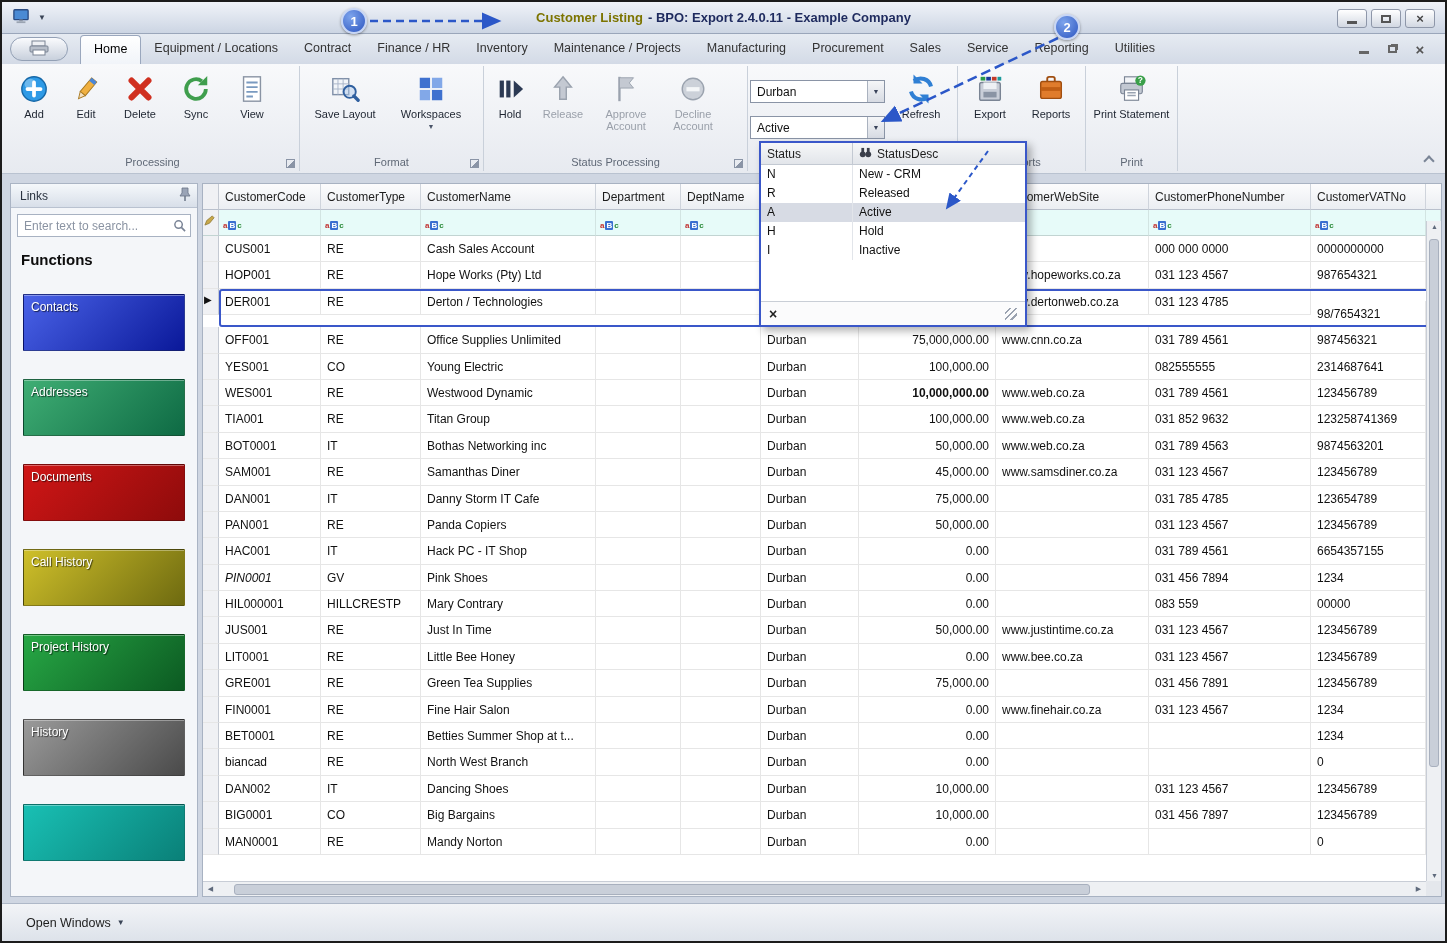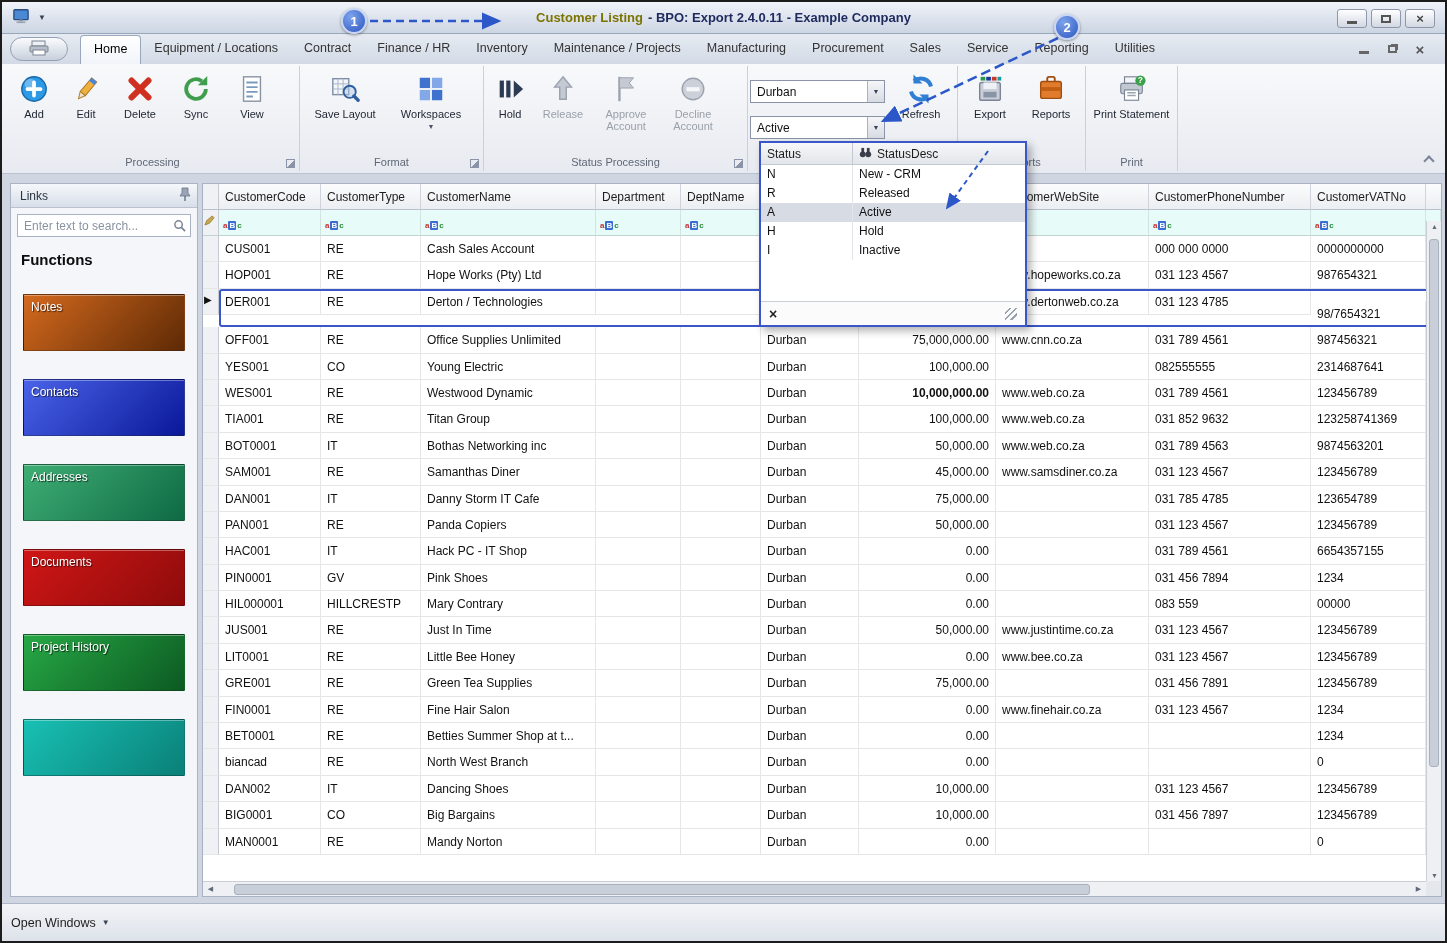--- a/index.html
+++ b/index.html
@@ -138,21 +138,21 @@
   .dd-c2 { flex:1; padding:2px 6px 0; }
   .dd-bottom { border-top:1px solid #c9ced6; height:24px; display:flex; align-items:center;
     padding:0 8px; background:#fbfbfc; }
   .dd-clear { font-weight:bold; font-size:14px; color:#222; line-height:1; }
   .dd-grip { margin-left:auto; width:12px; height:12px;
     background:repeating-linear-gradient(135deg, transparent 0 3px, #9aa2b0 3px 4.5px); }
 
   
   .statusbar { position:absolute; left:0; right:0; bottom:0; height:38px;
     background:linear-gradient(#f2f4f7,#dde2ea); border-top:1px solid #aeb8c8;
-    display:flex; align-items:center; padding:0 9px; font-size:12.5px; color:#1d1d1d; }
+    display:flex; align-items:center; padding:0 24px; font-size:12.5px; color:#1d1d1d; }
   .sb-left { display:flex; align-items:center; gap:6px; }
   .sb-left .caret { font-size:8px; color:#3a4456; }
   .sb-right { margin-left:auto; display:flex; align-items:center; padding-right:28px; }
   .sb-sep { width:1px; height:16px; background:#b9c2d0; margin:0 13px; }
 
   
   .callout { position:absolute; width:26px; height:26px; border-radius:50%;
     background:radial-gradient(circle at 35% 30%, #7da4ec, #2c55c0); color:#fff;
     font-weight:bold; font-size:13px; display:flex; align-items:center; justify-content:center;
     border:2px solid #c8d6f4; box-shadow:0 1px 3px rgba(0,0,0,.4); z-index:60; }
@@ -439,34 +439,37 @@
     </div>
     <div class="searchwrap">
       <input placeholder="Enter text to search..." style="">
       <span class="mag"><svg width="13" height="13" viewBox="0 0 14 14">
             <circle cx="6" cy="6" r="4" fill="none" stroke="#7a8496" stroke-width="1.6"></circle>
             <path d="M9 9l4 4" stroke="#7a8496" stroke-width="1.8"></path>
           </svg></span>
     </div>
     <div class="fn-title">Functions</div>
     <div class="fn-list">
-        <div class="fblock" style="background: linear-gradient(135deg, rgb(212, 105, 30) 0%, rgb(94, 42, 5) 100%);">
-          <span class="flabel">Notes</span>
-        </div>
         <div class="fblock" style="background: linear-gradient(135deg, rgb(74, 99, 232) 0%, rgb(10, 24, 153) 100%);">
           <span class="flabel">Contacts</span>
         </div>
         <div class="fblock" style="background: linear-gradient(135deg, rgb(63, 174, 116) 0%, rgb(14, 106, 68) 100%);">
           <span class="flabel">Addresses</span>
         </div>
         <div class="fblock" style="background: linear-gradient(135deg, rgb(208, 22, 22) 0%, rgb(142, 11, 11) 100%);">
           <span class="flabel">Documents</span>
         </div>
+        <div class="fblock" style="background: linear-gradient(135deg, rgb(207, 192, 42) 0%, rgb(110, 106, 16) 100%);">
+          <span class="flabel">Call History</span>
+        </div>
         <div class="fblock" style="background: linear-gradient(135deg, rgb(39, 168, 69) 0%, rgb(12, 90, 34) 100%);">
           <span class="flabel">Project History</span>
+        </div>
+        <div class="fblock" style="background: linear-gradient(135deg, rgb(154, 154, 154) 0%, rgb(74, 74, 74) 100%);">
+          <span class="flabel">History</span>
         </div>
         <div class="fblock" style="background: linear-gradient(135deg, rgb(25, 192, 180) 0%, rgb(10, 128, 120) 100%);">
           <span class="flabel"></span>
         </div>
       </div>
   </div>
 
   <div class="grid">
     <div class="ghead">
         <div class="hcell ind" style="width: 16px;"></div>
@@ -712,21 +715,21 @@
           <div class="gcell" style="width: 85px;"></div>
           <div class="gcell" style="width: 80px;"></div>
           <div class="gcell" style="width: 98px;">Durban</div>
           <div class="gcell num" style="width: 137px;">0.00</div>
           <div class="gcell" style="width: 153px;"></div>
           <div class="gcell" style="width: 162px;">031 789 4561</div>
           <div class="gcell" style="width: 115px;">6654357155</div>
         </div>
         <div class="grow">
           <div class="gcell ind" style="width: 16px;"></div>
-          <div class="gcell" style="width: 102px;">PIN0001</div>
+          <div class="gcell" style="width: 102px; font-style: italic;">PIN0001</div>
           <div class="gcell" style="width: 100px;">GV</div>
           <div class="gcell" style="width: 175px;">Pink Shoes</div>
           <div class="gcell" style="width: 85px;"></div>
           <div class="gcell" style="width: 80px;"></div>
           <div class="gcell" style="width: 98px;">Durban</div>
           <div class="gcell num" style="width: 137px;">0.00</div>
           <div class="gcell" style="width: 153px;"></div>
           <div class="gcell" style="width: 162px;">031 456 7894</div>
           <div class="gcell" style="width: 115px;">1234</div>
         </div>

